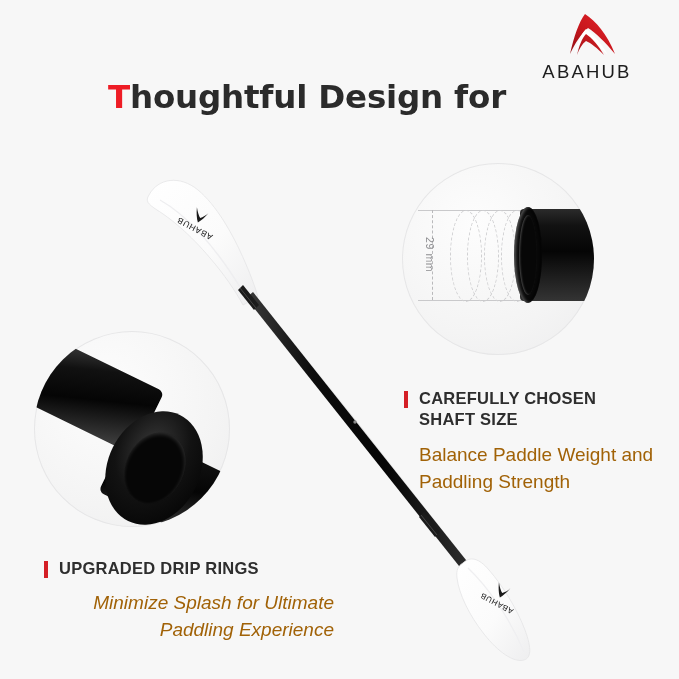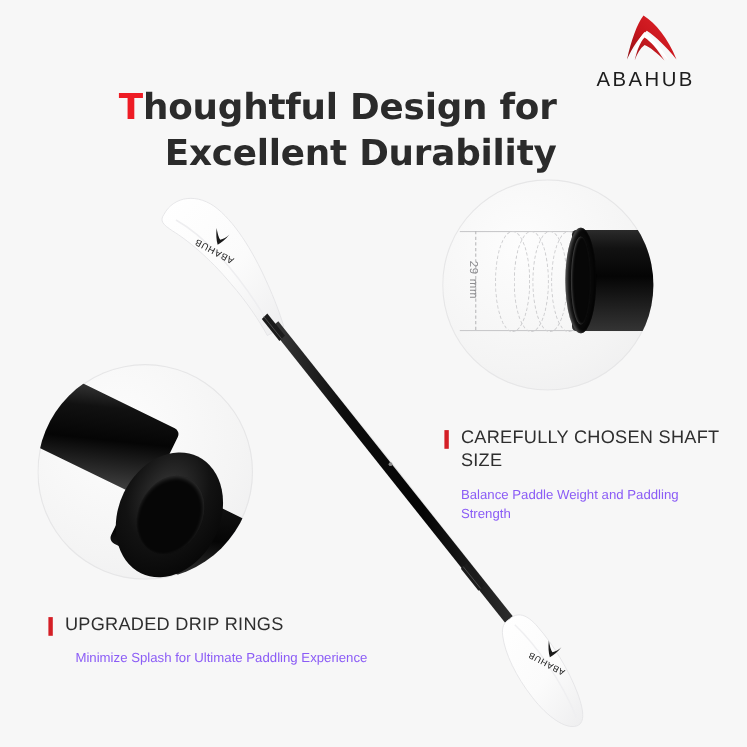--- a/index.html
+++ b/index.html
@@ -204,33 +204,33 @@
     width: 4px;
     height: 17px;
     background: #d41f26;
     margin-top: 3px;
   }
   .callout-title {
     font-size: 16.5px;
     line-height: 1.30;
     color: #2e2e2e;
     letter-spacing: 0.25px;
-    font-weight: 400;
+    font-weight: 700;
     font-family: "Liberation Sans", sans-serif;
   }
   .callout-sub {
     margin-top: 11px;
     margin-left: 15px;
-    font-size: 12px;
+    font-size: 19px;
     line-height: 1.42;
-    color: #8b5cf6;
+    color: #a16207;
     font-weight: 400;
     font-family: "Liberation Sans", sans-serif;
   }
-  #callout-drip .callout-sub { margin-left: 0; }
+  #callout-drip .callout-sub { margin-left: 0; font-style: italic; }
 </style>
 </head>
 <body>
 
 <div id="canvas">
 
   <div id="brand">
     <svg id="brand-mark" viewBox="0 0 64 48">
       <defs>
         <linearGradient id="gRed" x1="0" y1="1" x2="1" y2="0">
@@ -243,21 +243,21 @@
           <stop offset="100%" stop-color="#d81f25"></stop>
         </linearGradient>
       </defs>
       <path d="M30 2 C41 9 52 22 60 42 C50 30 41 21 33 16 C26 22 20 31 15 42 C19 24 24 10 30 2 Z" fill="url(#gRed)"></path>
       <path d="M31 17 C38 22 46 31 53 43 C44 34 37 28 31 25 C26 29 22 35 19 43 C22 31 26 22 31 17 Z" fill="#ffffff"></path>
       <path d="M31 22 C37 26 43 33 49 43 C42 36 36 31 31 29 C27 32 24 37 22 43 C24 34 27 26 31 22 Z" fill="url(#gRed2)"></path>
     </svg>
     <div id="brand-name">ABAHUB</div>
   </div>
 
-  <h1 id="headline"><span class="accent">T</span><span>houghtful Design for</span><br><span>Excellent Durability</span></h1>
+  <h1 id="headline"><span class="accent">T</span><span>houghtful Design for</span><br></h1>
 
   <svg id="paddle" viewBox="0 0 679 679">
     <defs>
       <linearGradient id="bladeG" x1="0" y1="0" x2="1" y2="1">
         <stop offset="0%" stop-color="#ffffff"></stop>
         <stop offset="55%" stop-color="#fbfbfb"></stop>
         <stop offset="100%" stop-color="#eeeeef"></stop>
       </linearGradient>
       <linearGradient id="shaftG" x1="0" y1="0" x2="1" y2="0">
         <stop offset="0%" stop-color="#3a3a3a"></stop>

